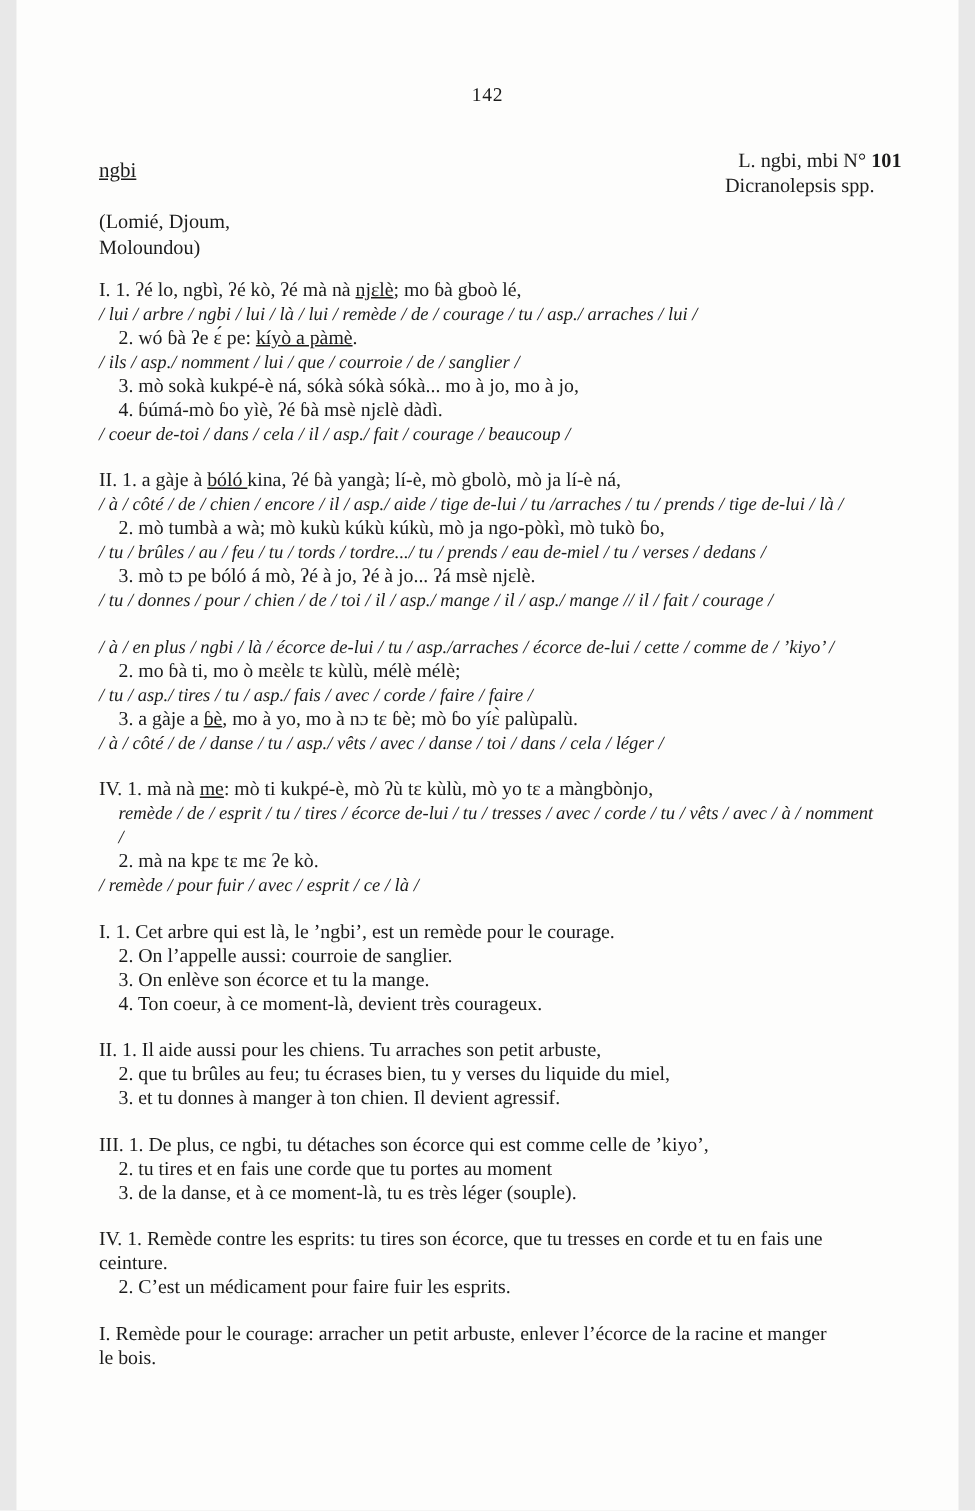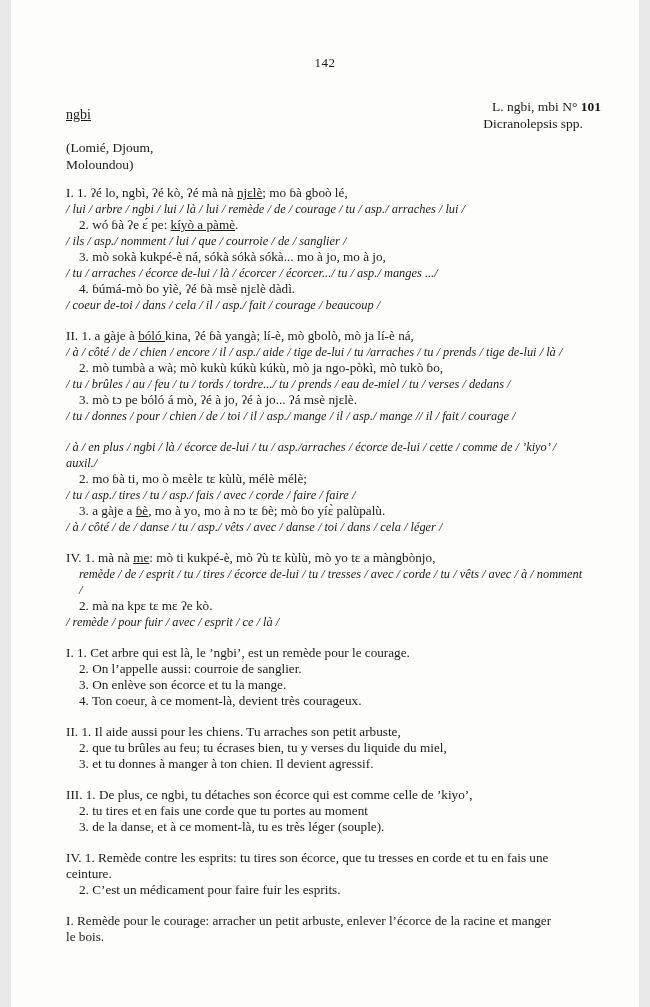--- a/index.html
+++ b/index.html
@@ -75,35 +75,33 @@
     <div>Moloundou)</div>
   </div>
 
   <div class="content">
       <div class="sec">
         <div class="line vern"><span>I. 1. ʔé lo, ngbì, ʔé kò, ʔé mà nà </span><span class="ul">njɛlè</span><span>; mo ɓà gboò lé,</span></div>
         <div class="line gloss"><span>/ lui / arbre / ngbi / lui / là / lui / remède / de / courage / tu / asp./ arraches / lui /</span></div>
         <div class="line vern ind1"><span>2. wó ɓà ʔe ɛ́ pe: </span><span class="ul">kíyò a pàmè</span><span>.</span></div>
         <div class="line gloss"><span>/ ils / asp./ nomment / lui / que / courroie / de / sanglier /</span></div>
         <div class="line vern ind1"><span>3. mò sokà kukpé-è ná, sókà sókà sókà... mo à jo, mo à jo,</span></div>
-        <div class="line gloss"><span>/ tu / arraches / écorce de-lui / là / écorcer / écorcer.../ tu / asp./ manges .../</span></div>
         <div class="line vern ind1"><span>4. ɓúmá-mò ɓo yìè, ʔé ɓà msè njɛlè dàdì.</span></div>
         <div class="line gloss"><span>/ coeur de-toi / dans / cela / il / asp./ fait / courage / beaucoup /</span></div>
       </div>
       <div class="sec">
         <div class="line vern"><span>II. 1. a gàje à </span><span class="ul">bóló </span><span>kina, ʔé ɓà yangà; lí-è, mò gbolò, mò ja lí-è ná,</span></div>
         <div class="line gloss"><span>/ à / côté / de / chien / encore / il / asp./ aide / tige de-lui / tu /arraches / tu / prends / tige de-lui / là /</span></div>
         <div class="line vern ind1"><span>2. mò tumbà a wà; mò kukù kúkù kúkù, mò ja ngo-pòkì, mò tukò ɓo,</span></div>
         <div class="line gloss"><span>/ tu / brûles / au / feu / tu / tords / tordre.../ tu / prends / eau de-miel / tu / verses / dedans /</span></div>
         <div class="line vern ind1"><span>3. mò tɔ pe bóló á mò, ʔé à jo, ʔé à jo... ʔá msè njɛlè.</span></div>
         <div class="line gloss"><span>/ tu / donnes / pour / chien / de / toi / il / asp./ mange / il / asp./ mange // il / fait / courage /</span></div>
       </div>
       <div class="sec">
         <div class="line gloss"><span>/ à / en plus / ngbi / là / écorce de-lui / tu / asp./arraches / écorce de-lui / cette / comme de / ’kiyo’ /</span></div>
-        <div class="line gloss"><span>auxil./</span></div>
         <div class="line vern ind1"><span>2. mo ɓà ti, mo ò mɛèlɛ tɛ kùlù, mélè mélè;</span></div>
         <div class="line gloss"><span>/ tu / asp./ tires / tu / asp./ fais / avec / corde / faire / faire /</span></div>
         <div class="line vern ind1"><span>3. a gàje a </span><span class="ul">ɓè</span><span>, mo à yo, mo à nɔ tɛ ɓè; mò ɓo yíɛ̀ palùpalù.</span></div>
         <div class="line gloss"><span>/ à / côté / de / danse / tu / asp./ vêts / avec / danse / toi / dans / cela / léger /</span></div>
       </div>
       <div class="sec">
         <div class="line vern"><span>IV. 1. mà nà </span><span class="ul">me</span><span>: mò ti kukpé-è, mò ʔù tɛ kùlù, mò yo tɛ a màngbònjo,</span></div>
         <div class="line gloss ind1"><span>remède / de / esprit / tu / tires / écorce de-lui / tu / tresses / avec / corde / tu / vêts / avec / à / nomment /</span></div>
         <div class="line vern ind1"><span>2.  mà na kpɛ tɛ mɛ ʔe kò.</span></div>
         <div class="line gloss"><span>/ remède / pour fuir / avec / esprit / ce / là /</span></div>

